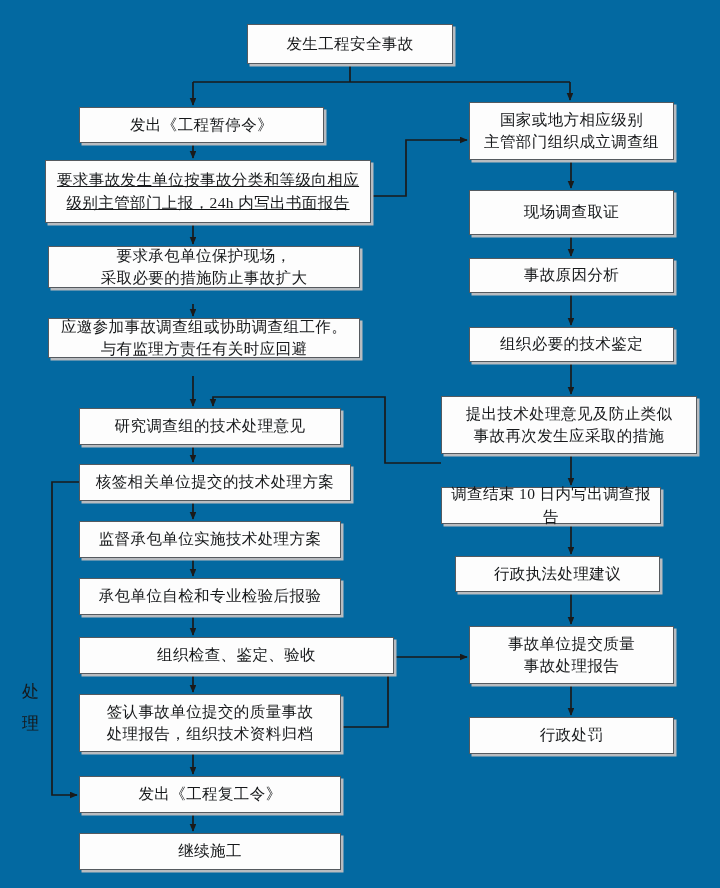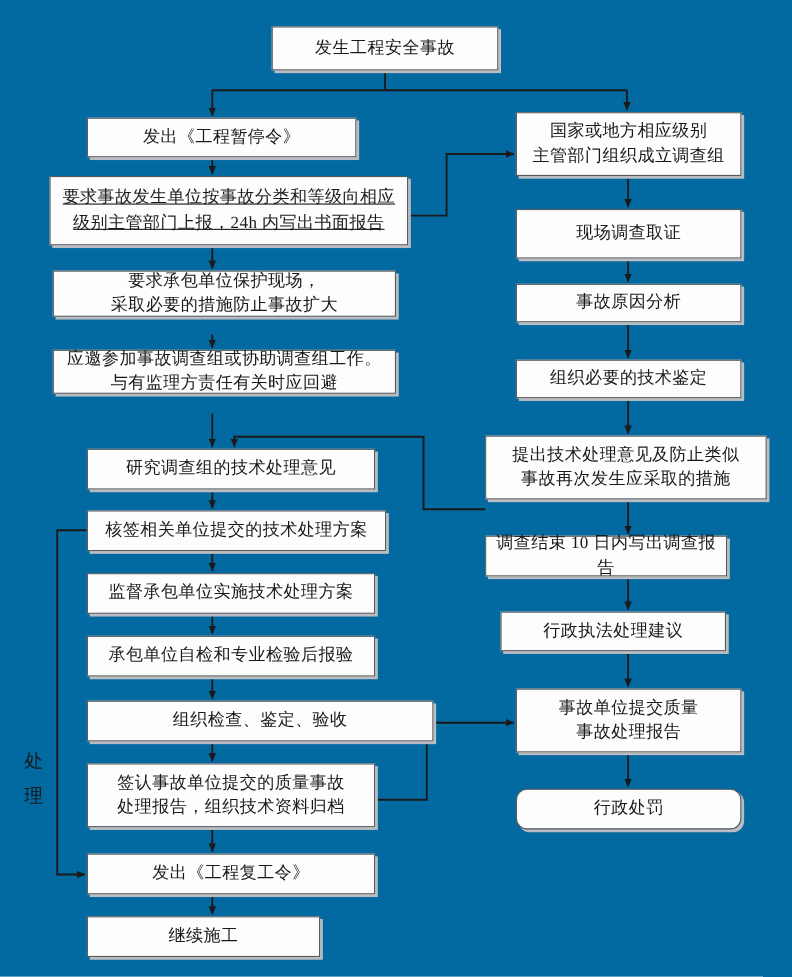--- a/index.html
+++ b/index.html
@@ -139,21 +139,21 @@
       <div class="node" style="left: 79px; top: 637px; width: 315px; height: 37px;">
         <span class="label">组织检查、鉴定、验收</span>
       </div>
       <div class="node" style="left: 79px; top: 694px; width: 262px; height: 58px; justify-content: flex-end;">
         <span class="label">签认事故单位提交的质量事故
 处理报告，组织技术资料归档</span>
       </div>
       <div class="node" style="left: 79px; top: 776px; width: 262px; height: 37px;">
         <span class="label">发出《工程复工令》</span>
       </div>
-      <div class="node" style="left: 79px; top: 833px; width: 212px; height: 37px;">
+      <div class="node" style="left: 79px; top: 833px; width: 262px; height: 37px;">
         <span class="label">继续施工</span>
       </div>
       <div class="node" style="left: 469px; top: 102px; width: 205px; height: 58px;">
         <span class="label">国家或地方相应级别
 主管部门组织成立调查组</span>
       </div>
       <div class="node" style="left: 469px; top: 190px; width: 205px; height: 45px; justify-content: center;">
         <span class="label">现场调查取证</span>
       </div>
       <div class="node" style="left: 469px; top: 258px; width: 205px; height: 35px;">
@@ -169,21 +169,21 @@
       <div class="node" style="left: 441px; top: 487px; width: 220px; height: 37px; justify-content: flex-end;">
         <span class="label">调查结束 10 日内写出调查报告</span>
       </div>
       <div class="node" style="left: 455px; top: 556px; width: 205px; height: 36px;">
         <span class="label">行政执法处理建议</span>
       </div>
       <div class="node" style="left: 469px; top: 626px; width: 205px; height: 58px;">
         <span class="label">事故单位提交质量
 事故处理报告</span>
       </div>
-      <div class="node" style="left: 469px; top: 717px; width: 205px; height: 37px; border-radius: 10px;">
+      <div class="node" style="left: 469px; top: 717px; width: 205px; height: 37px;">
         <span class="label">行政处罚</span>
       </div>
     </div>
 
   <div class="vlabel" style="left: 18px; top: 636px; width: 26px; margin-top: 40px;">处理</div>
 
   <div class="watermark" style="left: 566px; top: 846px;"></div>
 
 </div>
 

